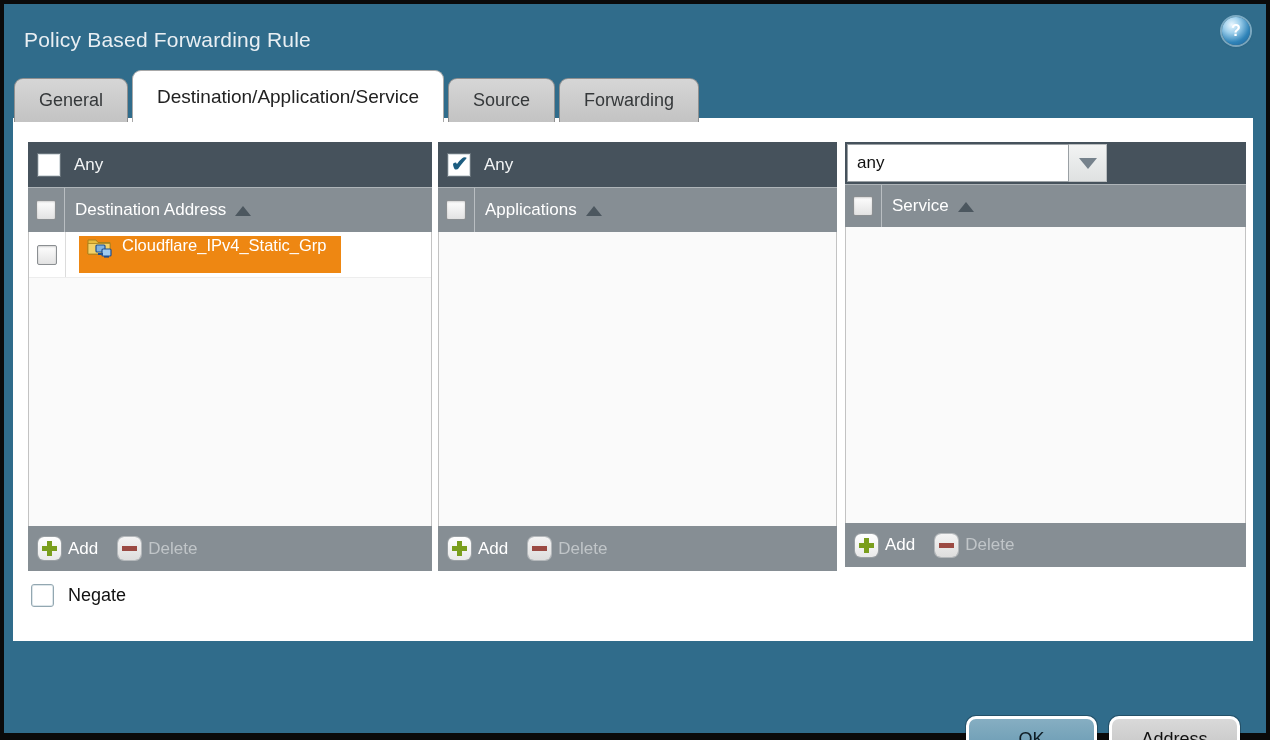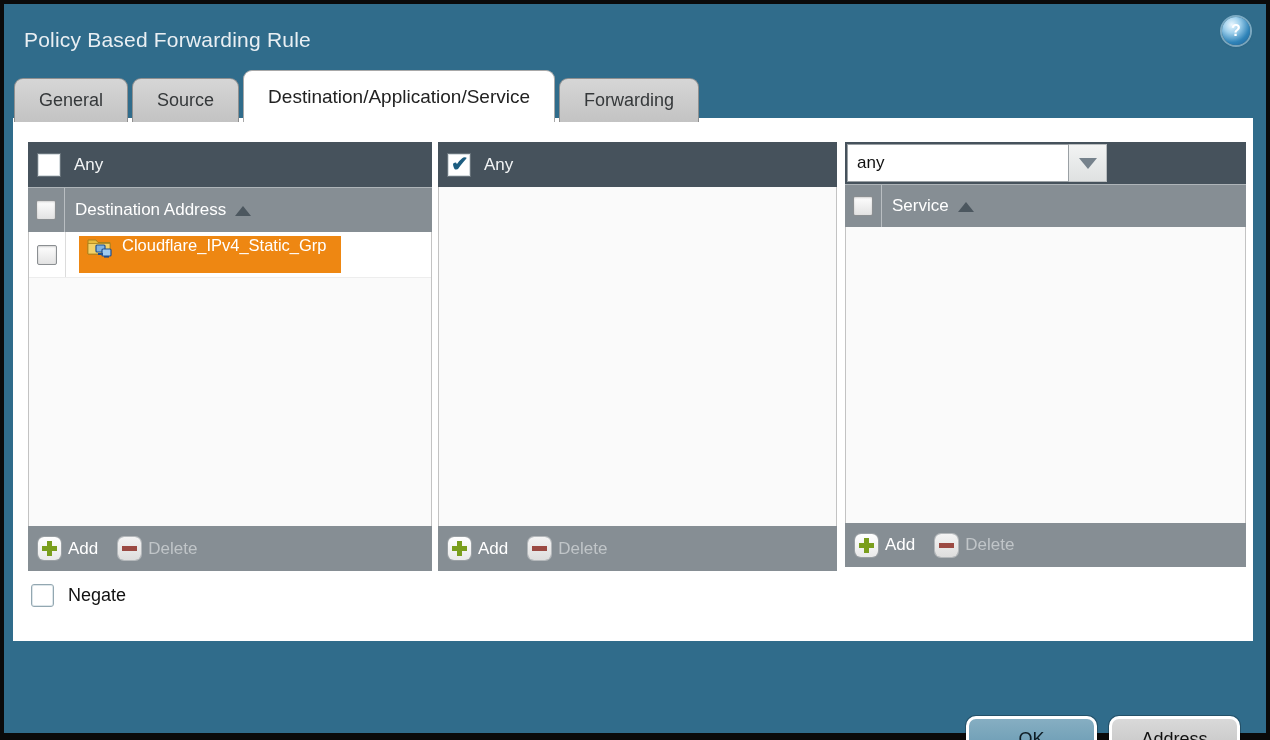--- a/index.html
+++ b/index.html
@@ -165,22 +165,22 @@
 
 <div class="dialog">
 
   <div class="title">Policy Based Forwarding Rule</div>
   <div class="help-icon">
     <span>?</span>
   </div>
 
   <div class="tabs">
     <div class="tab">General</div>
+    <div class="tab active">Destination/Application/Service</div>
     <div class="tab">Source</div>
-    <div class="tab active">Destination/Application/Service</div>
     <div class="tab">Forwarding</div>
   </div>
 
   <div class="panel">
 
     <div class="col col-dest">
       <div class="col-top">
         <span class="cb cb-any"></span>
         <span class="col-top-label">Any</span>
       </div>
@@ -221,20 +221,27 @@
           <span class="foot-label">Delete</span>
         </span>
       </div>
     </div>
 
     <div class="col col-app">
       <div class="col-top">
         <span class="cb cb-any checked"></span>
         <span class="col-top-label">Any</span>
       </div>
+      <div class="col-head">
+        <span class="head-cb-cell">
+          <span class="cb cb-gray"></span>
+        </span>
+        <span class="head-label">Applications</span>
+        <span class="sort-arrow"></span>
+      </div>
       <div class="col-body"></div>
       <div class="col-foot">
         <span class="foot-btn">
           <span class="ic plus"></span>
           <span class="foot-label">Add</span>
         </span>
         <span class="foot-btn disabled">
           <span class="ic minus"></span>
           <span class="foot-label">Delete</span>
         </span>

